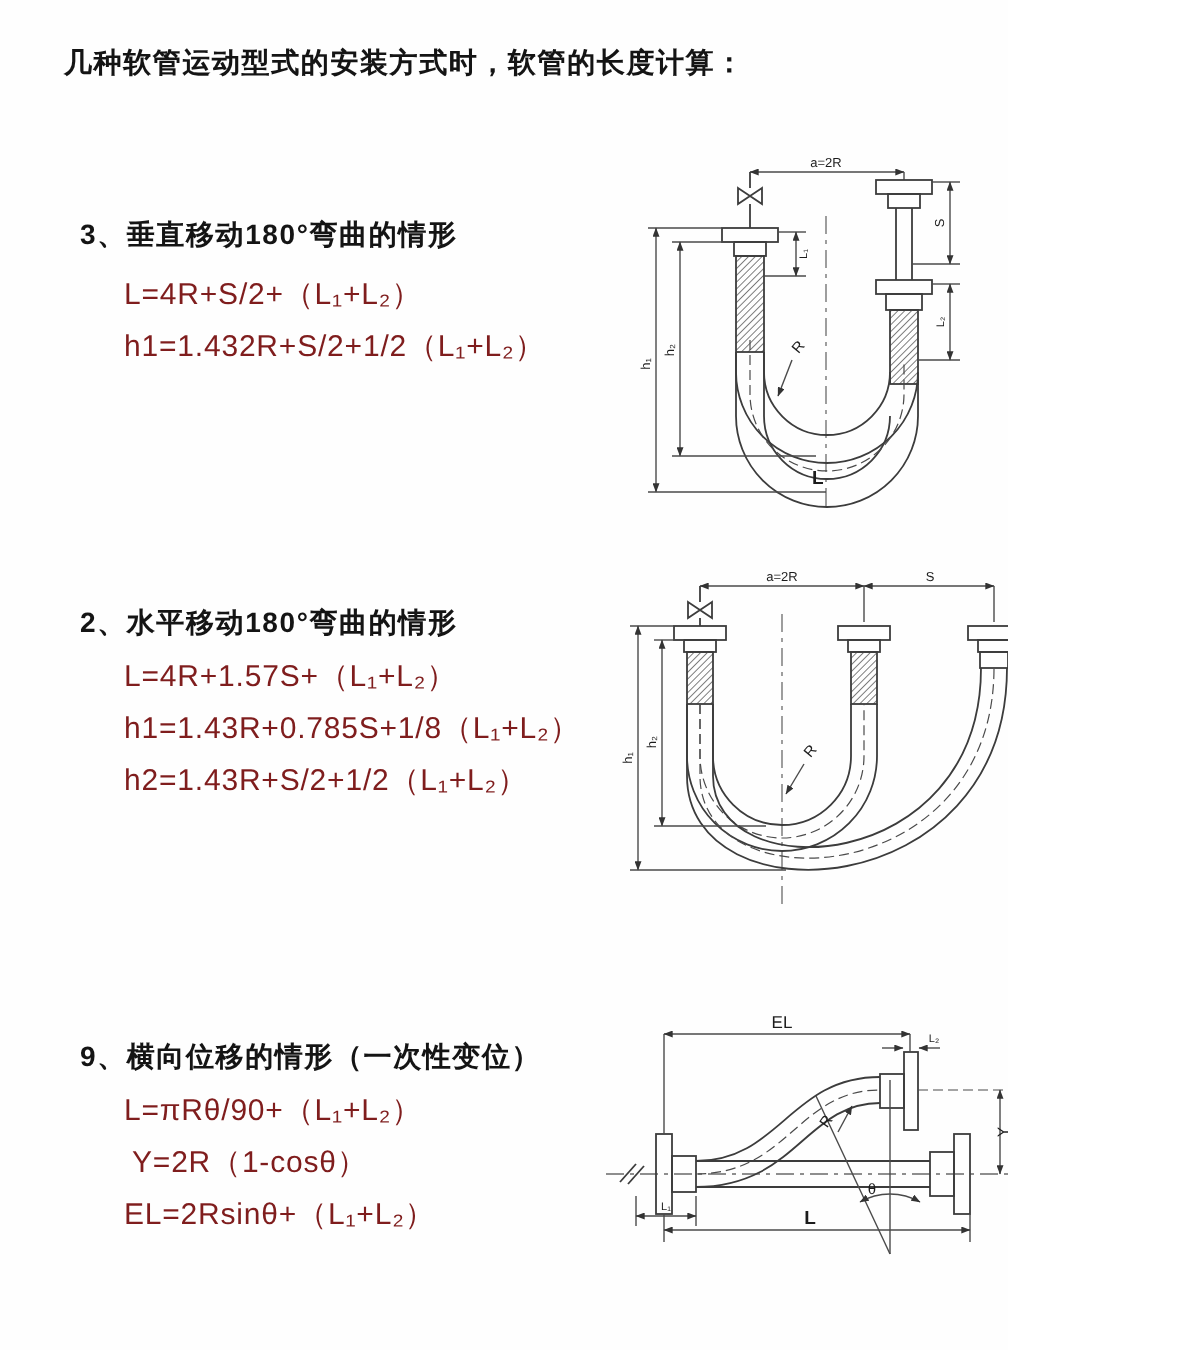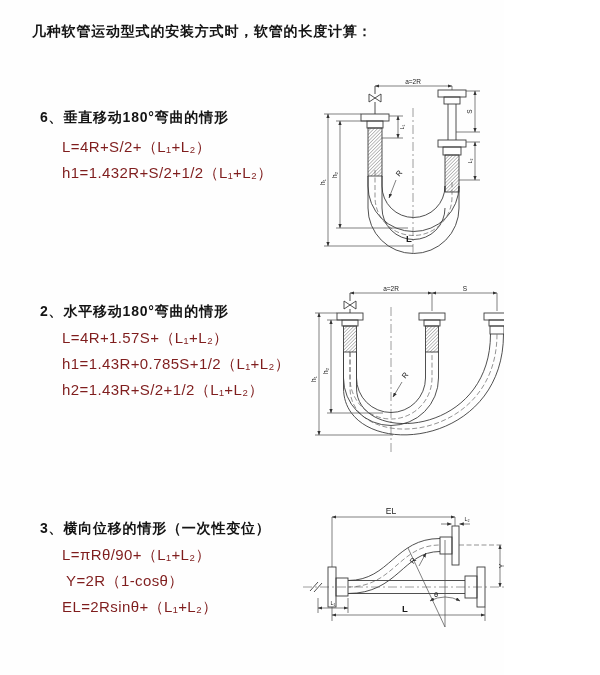--- a/index.html
+++ b/index.html
@@ -20,30 +20,30 @@
   .dl-med{font-size:8.5px;}
   .dl-sm{font-size:5.5px;}
 </style>
 </head>
 <body>
 
 <div id="page">
 
   <div class="abs title">几种软管运动型式的安装方式时，软管的长度计算：</div>
 
-  <div class="abs sec-heading" style="left:40px;top:109px">6、垂直移动180°弯曲的情形</div>
+  <div class="abs sec-heading" style="left:40px;top:109px">3、垂直移动180°弯曲的情形</div>
   <div class="abs formula" style="left:62px;top:138px">L=4R+S/2+（L₁+L₂）</div>
   <div class="abs formula" style="left:62px;top:164px">h1=1.432R+S/2+1/2（L₁+L₂）</div>
 
   <div class="abs sec-heading" style="left:40px;top:303px">2、水平移动180°弯曲的情形</div>
   <div class="abs formula" style="left:62px;top:329px">L=4R+1.57S+（L₁+L₂）</div>
-  <div class="abs formula" style="left:62px;top:355px">h1=1.43R+0.785S+1/2（L₁+L₂）</div>
+  <div class="abs formula" style="left:62px;top:355px">h1=1.43R+0.785S+1/8（L₁+L₂）</div>
   <div class="abs formula" style="left:62px;top:381px">h2=1.43R+S/2+1/2（L₁+L₂）</div>
 
-  <div class="abs sec-heading" style="left:40px;top:520px">3、横向位移的情形（一次性变位）</div>
+  <div class="abs sec-heading" style="left:40px;top:520px">9、横向位移的情形（一次性变位）</div>
   <div class="abs formula" style="left:62px;top:546px">L=πRθ/90+（L₁+L₂）</div>
   <div class="abs formula" style="left:66px;top:572px">Y=2R（1-cosθ）</div>
   <div class="abs formula" style="left:62px;top:598px">EL=2Rsinθ+（L₁+L₂）</div>
 
   <svg class="diag" style="left:310px;top:70px" width="260" height="190" viewBox="0 0 260 190">
     <defs>
       <pattern id="h1p" width="2.4" height="2.4" patternUnits="userSpaceOnUse" patternTransform="rotate(45)">
         <line x1="0" y1="0" x2="0" y2="2.4" stroke="#707070" stroke-width="0.9"></line>
       </pattern>
       <marker id="a1" markerWidth="7" markerHeight="5" refX="6.2" refY="2.5" orient="auto-start-reverse">

